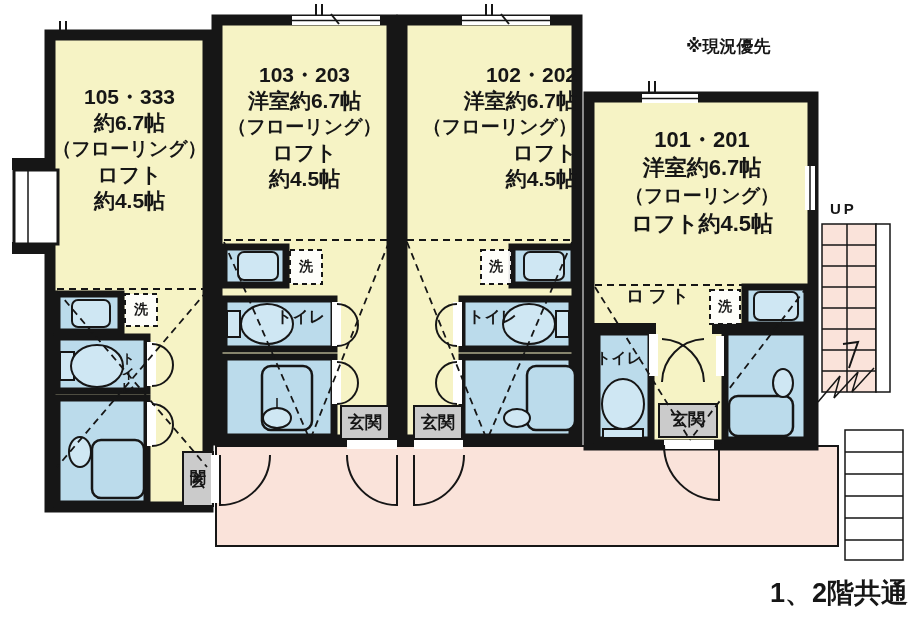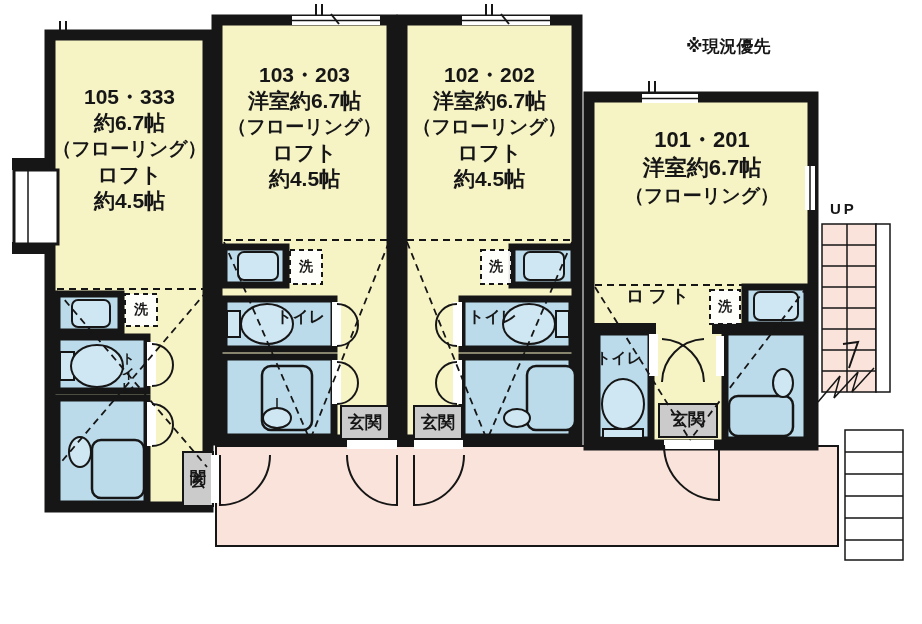--- a/index.html
+++ b/index.html
@@ -22,21 +22,21 @@
   .door{stroke:var(--c-wall);stroke-width:2;fill:none;}
   .dash{stroke:var(--c-wall);stroke-width:1.8;fill:none;stroke-dasharray:7 5;}
   .dbox{fill:rgba(255,255,255,.9);stroke:var(--c-wall);stroke-width:2;stroke-dasharray:5 4;}
   .gapw{fill:#fff;}
   .tick{stroke:var(--c-wall);stroke-width:2;fill:none;}
   
   .lbl{position:absolute;font-weight:bold;white-space:nowrap;z-index:5;}
   .unit-label{position:absolute;text-align:center;font-weight:bold;z-index:5;}
   #u105{left:52px;top:84px;width:155px;font-size:21px;line-height:26px;}
   #u103{left:217px;top:62px;width:175px;font-size:21px;line-height:26px;text-align:center;}
-  #u102{left:402px;top:62px;width:175px;font-size:21px;line-height:26px;}
+  #u102{left:402px;top:62px;width:175px;font-size:21px;line-height:26px;text-align:right;}
   #u101{left:592px;top:126px;width:220px;font-size:22px;line-height:28px;}
   .small{font-size:19px;}
   .wash{font-size:14px;text-align:center;}
   #w105{left:125px;top:301px;width:32px;} #w103{left:290px;top:258px;width:32px;}
   #w102{left:480px;top:258px;width:32px;} #w101{left:710px;top:298px;width:30px;}
   .vert{writing-mode:vertical-rl;text-orientation:upright;}
   #t105{left:119px;top:344px;font-size:13px;}
   #t103{left:276px;top:307px;font-size:16px;}
   #t102{left:468px;top:307px;font-size:16px;}
   #t101{left:596px;top:349px;font-size:15px;}
@@ -223,20 +223,21 @@
     <div>102・202</div>
     <div>洋室約6.7帖</div>
     <div class="small">（フローリング）</div>
     <div>ロフト</div>
     <div>約4.5帖</div>
   </div>
   <div id="u101" class="unit-label">
     <div>101・201</div>
     <div>洋室約6.7帖</div>
     <div class="small">（フローリング）</div>
+    <div>ロフト約4.5帖</div>
   </div>
 
   <div id="w105" class="lbl wash">洗</div>
   <div id="w103" class="lbl wash">洗</div>
   <div id="w102" class="lbl wash">洗</div>
   <div id="w101" class="lbl wash">洗</div>
 
   <div id="t105" class="lbl vert">トイレ</div>
   <div id="t103" class="lbl">トイレ</div>
   <div id="t102" class="lbl">トイレ</div>
@@ -244,13 +245,14 @@
 
   <div id="g105" class="lbl vert">玄関</div>
   <div id="g103" class="lbl">玄関</div>
   <div id="g102" class="lbl">玄関</div>
   <div id="g101" class="lbl">玄関</div>
 
   <div id="loft101" class="lbl">ロフト</div>
   <div id="uplbl" class="lbl">UP</div>
 
   <div id="topnote" class="lbl">※現況優先</div>
+  <div id="bottomnote" class="lbl">1、2階共通</div>
 </div>
 
 </body></html>

